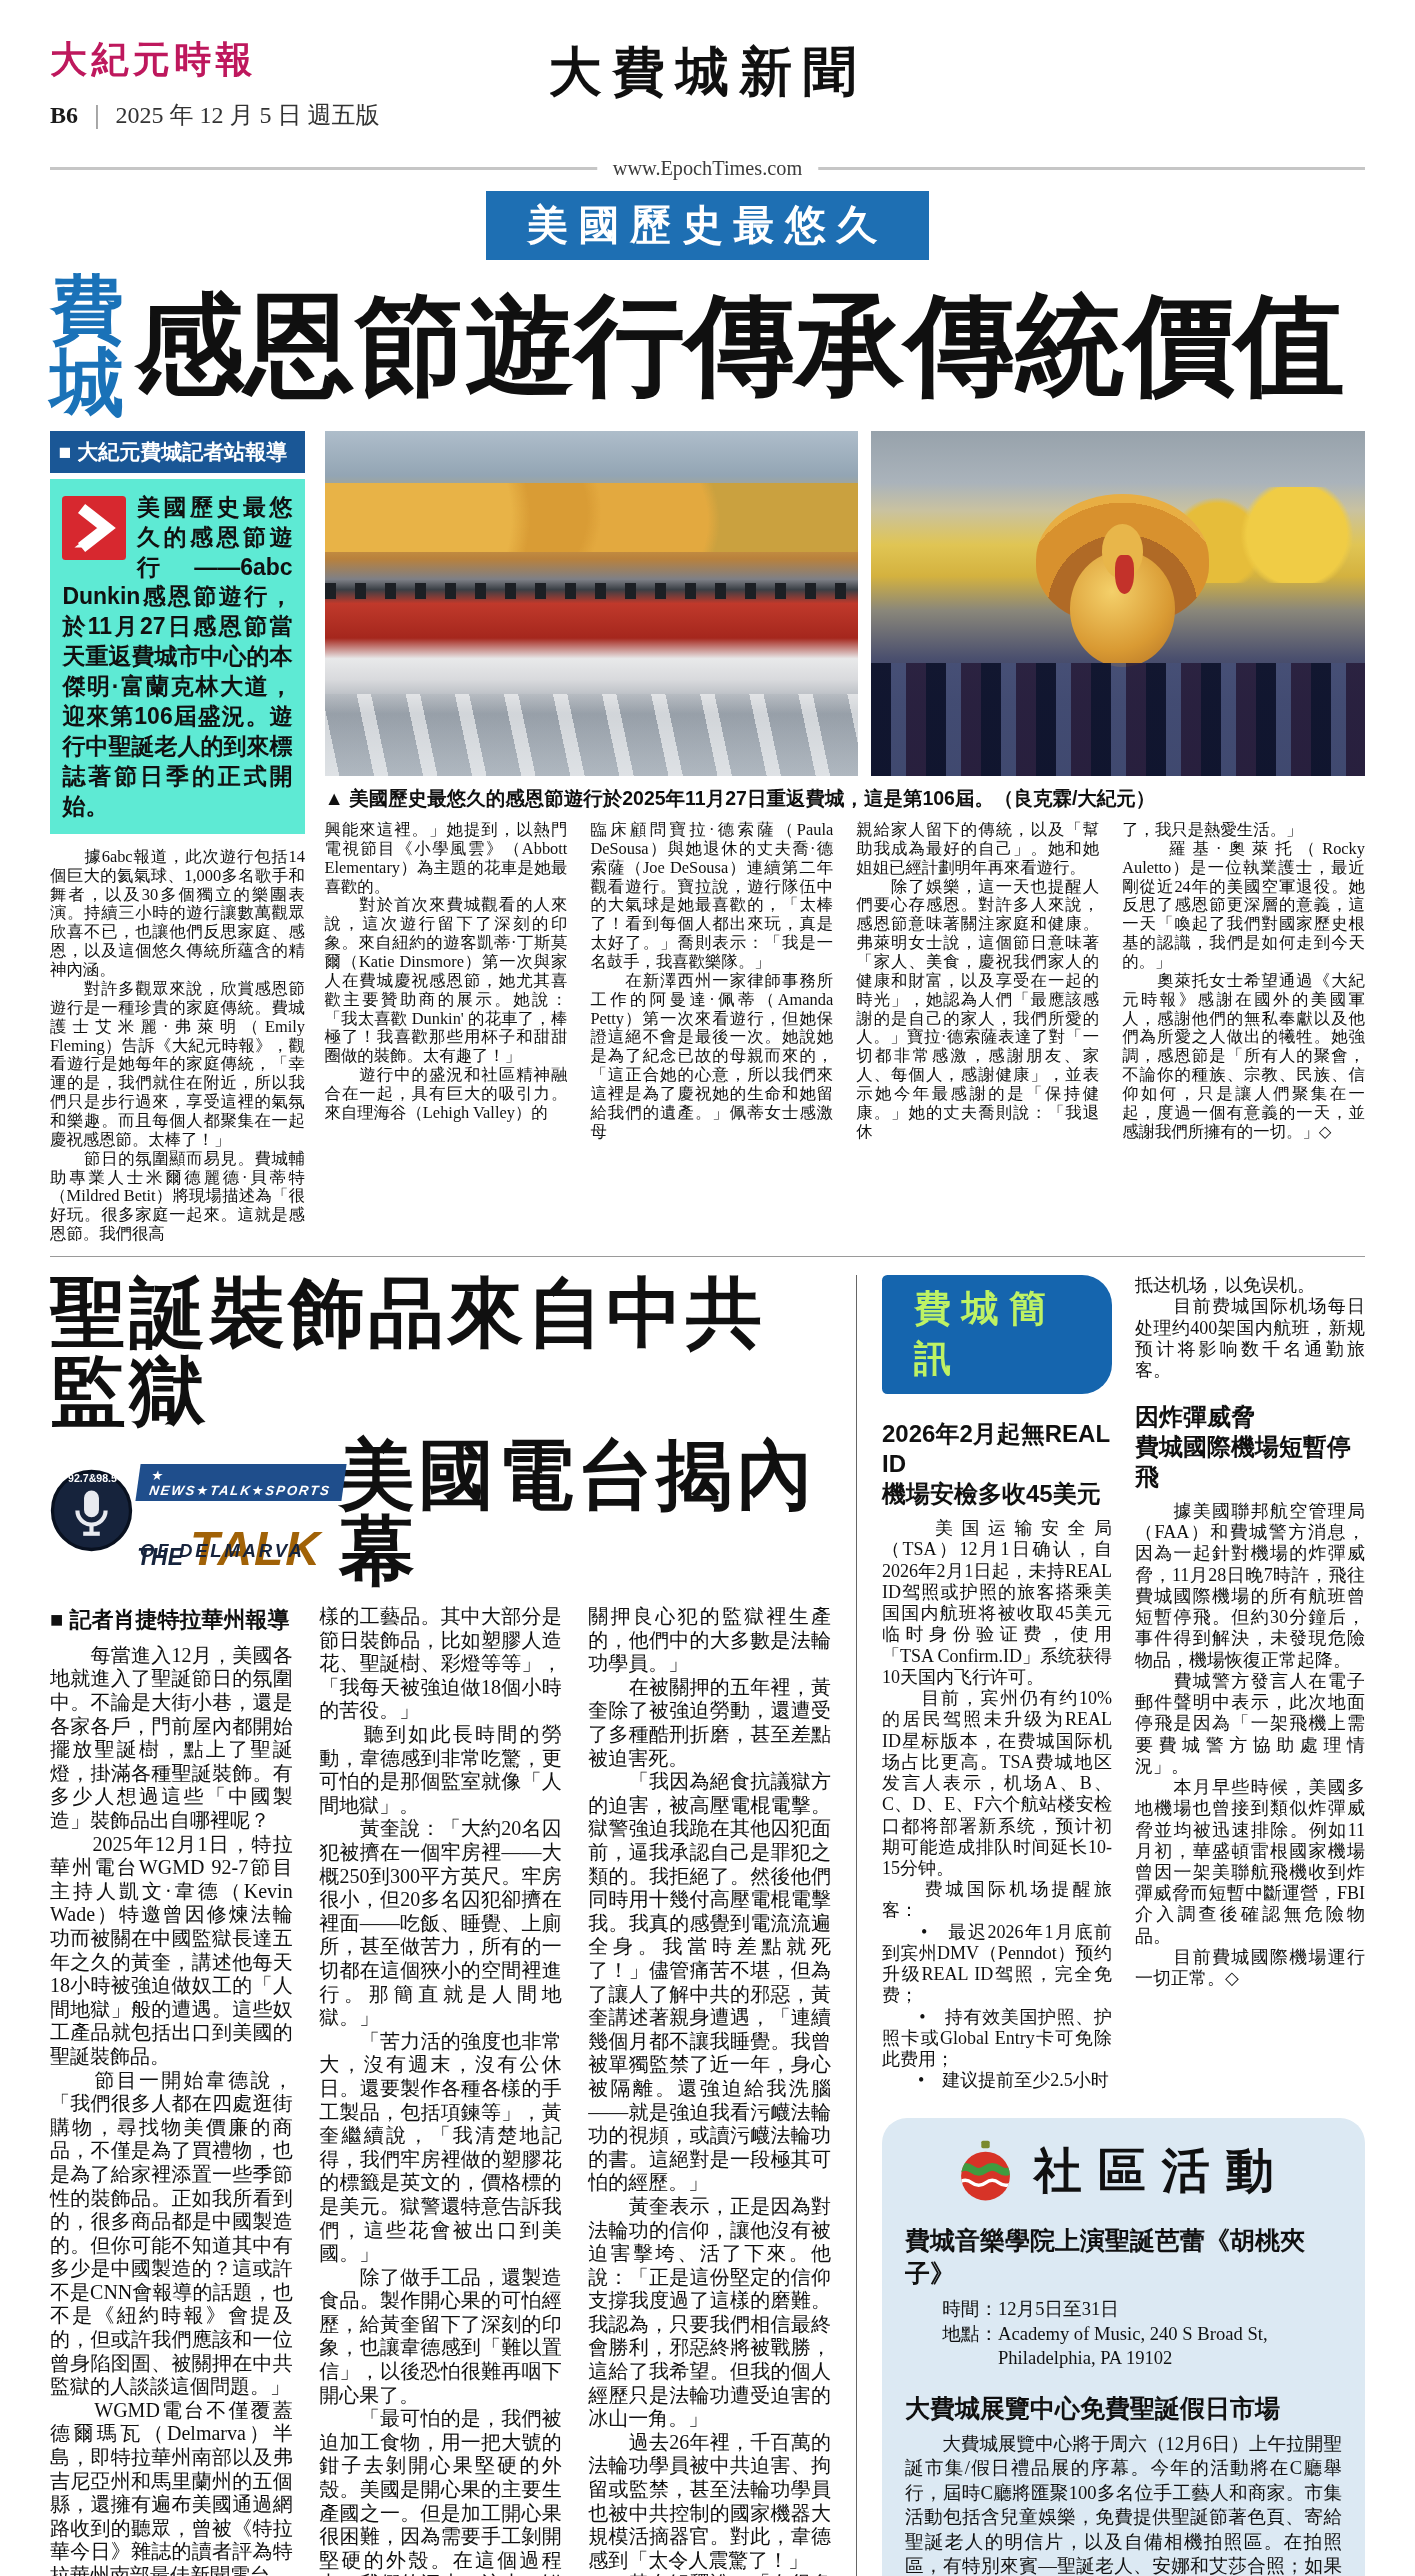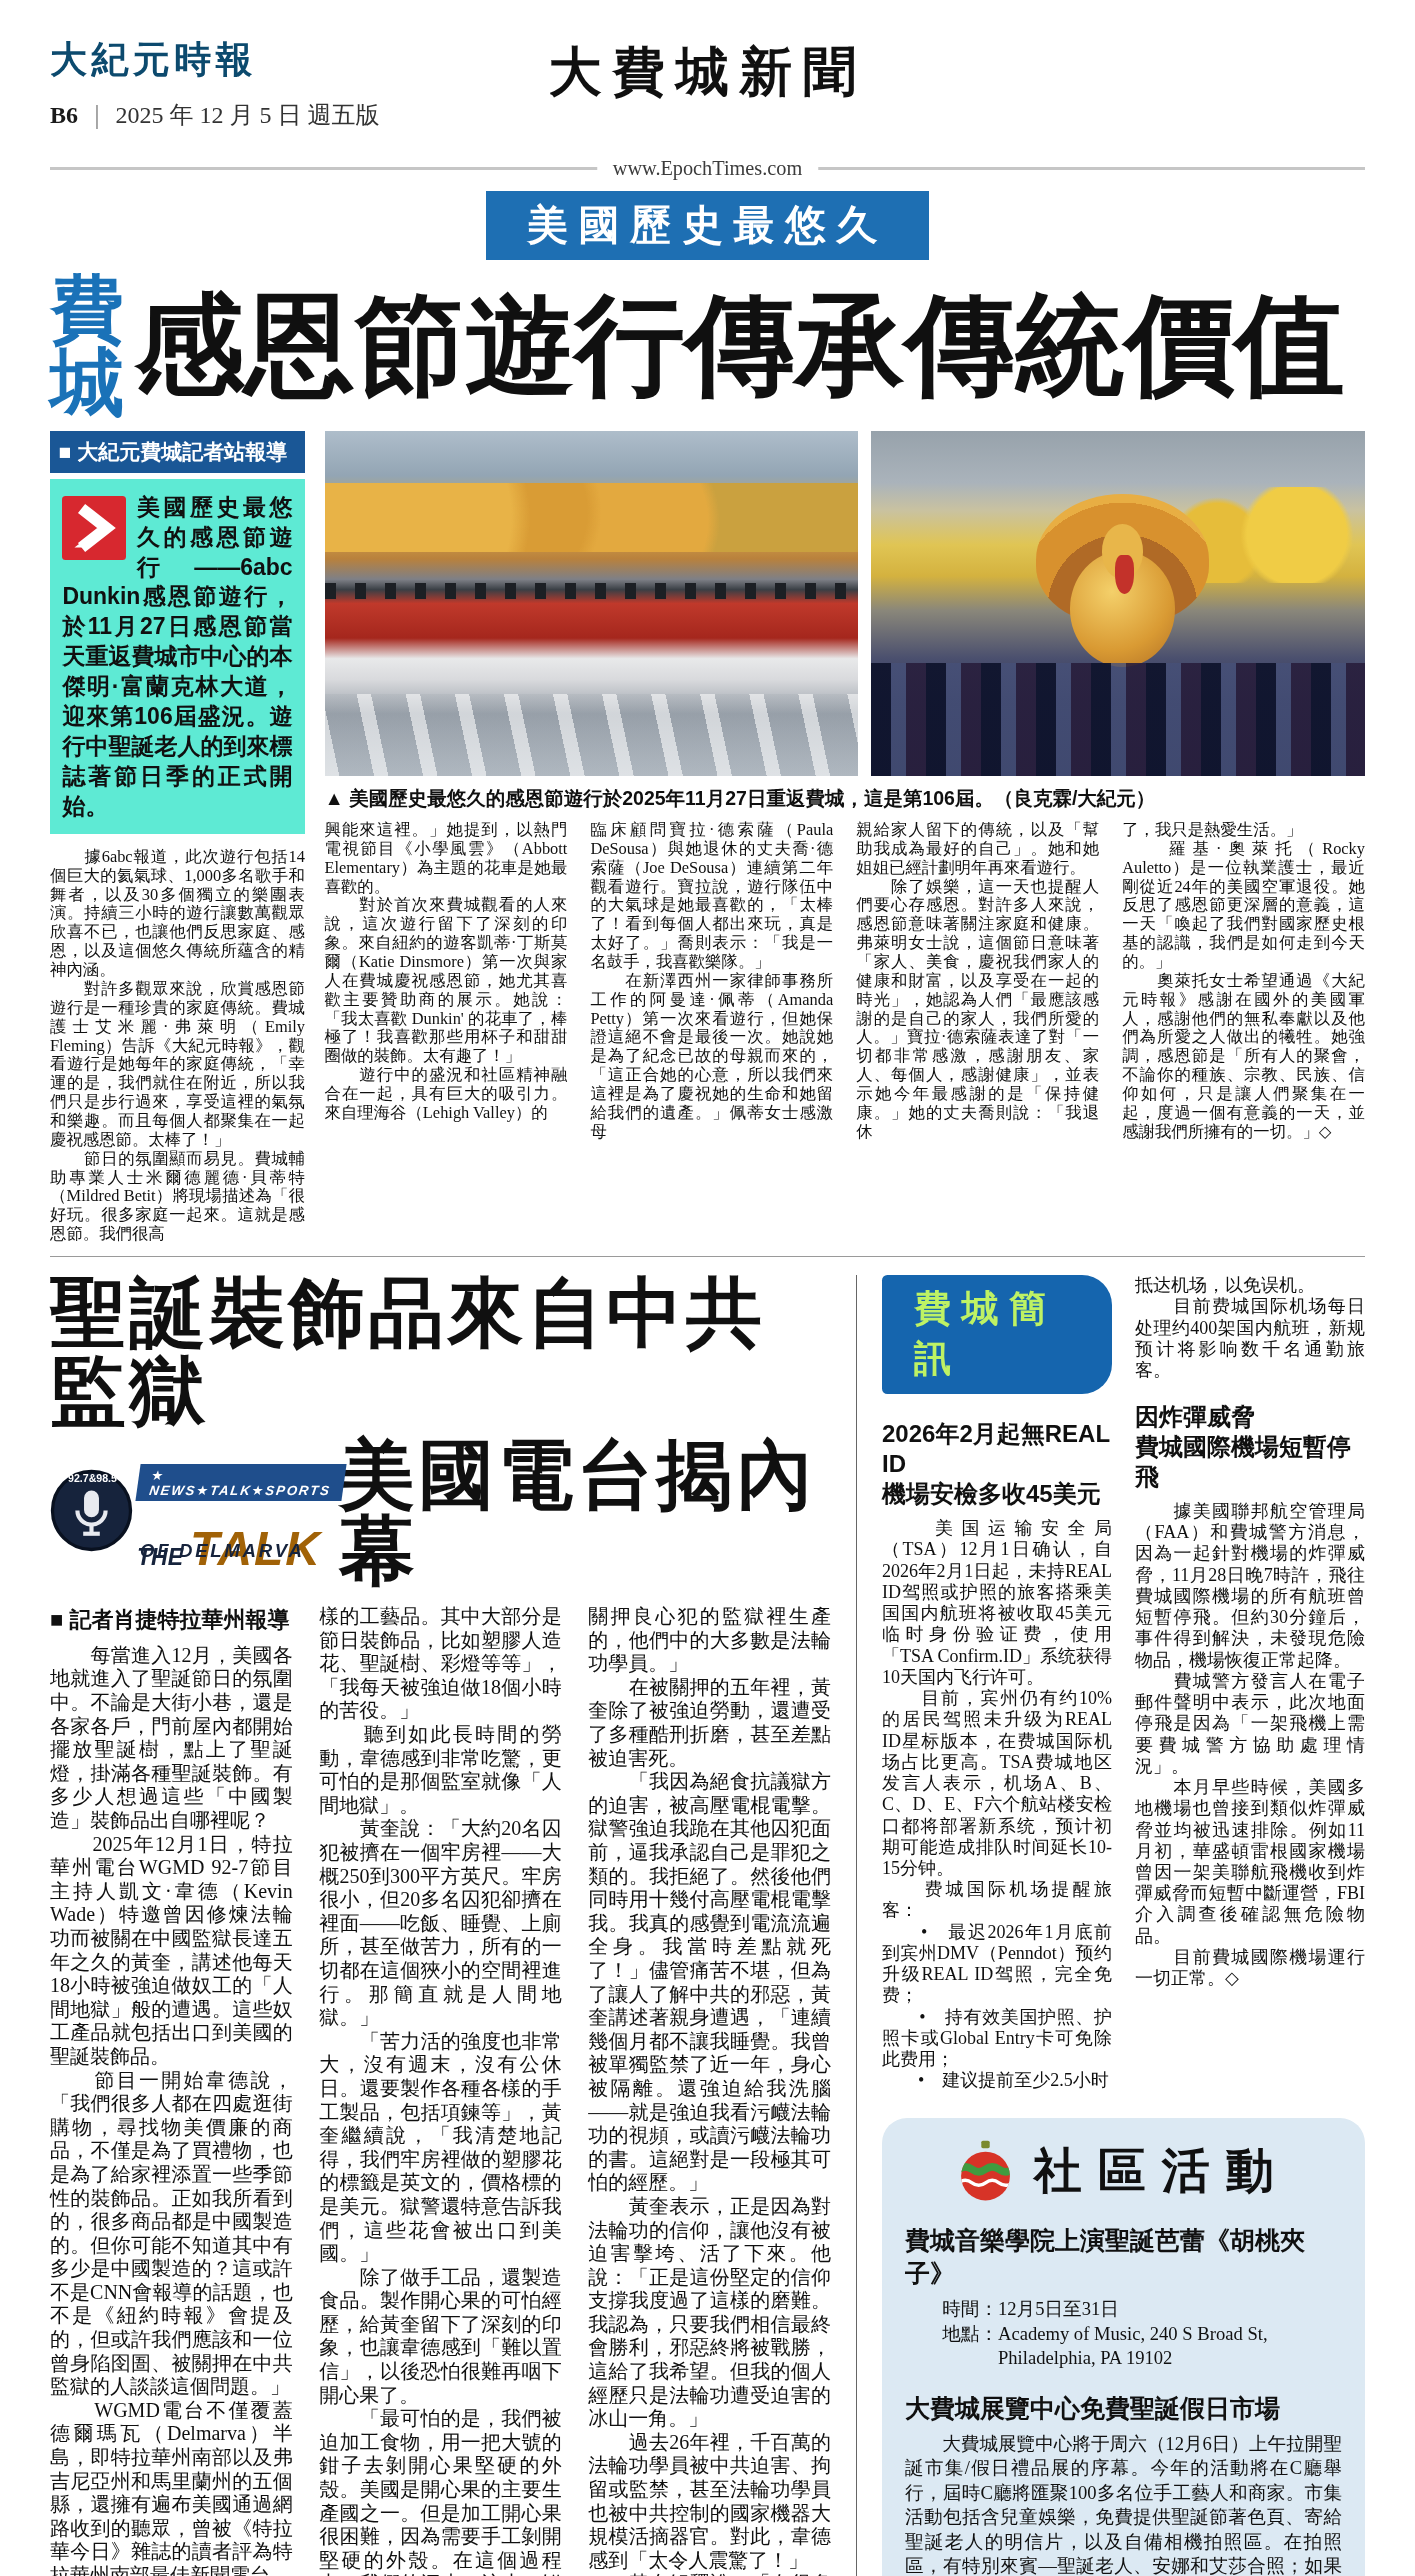--- a/index.html
+++ b/index.html
@@ -4,21 +4,21 @@
 <style>
   * { box-sizing: border-box; }
   body { margin:0; background:#d9d9d9; }
   .page { width:1415px; height:2576px; margin:0 auto; background:#fff; position:relative;
           overflow:hidden; padding:35px 50px 0; color:#101010;
           font-family:"Liberation Serif","DejaVu Serif",serif; }
   .sans { font-family:"Liberation Sans","DejaVu Sans",sans-serif; }
 
   
   .masthead { position:relative; height:110px; }
-  .mast-logo { font-weight:bold; font-size:37px; color:#0c4a6e; letter-spacing:4.4px;
+  .mast-logo { font-weight:bold; font-size:37px; color:#be185d; letter-spacing:4.4px;
                font-family:"DejaVu Serif","Liberation Serif",serif; }
   .mast-edition { margin-top:14px; font-size:24px; color:#1a1a1a; }
   .ed-page { font-weight:bold; }
   .ed-sep { color:#8a8a8a; margin:0 7px; }
   .ed-date { color:#333; }
   .mast-center { position:absolute; left:50%; top:1.8px; transform:translateX(-50%); text-align:center; }
   .mast-section { font-family:"Liberation Sans","DejaVu Sans",sans-serif;
                   font-weight:bold; font-size:53px; letter-spacing:10.6px; }
   .rule-row { position:relative; border-bottom:3.5px solid #c6c6c6; height:25px; }
   .mast-site { position:absolute; left:50%; top:12.4px; transform:translateX(-50%);

